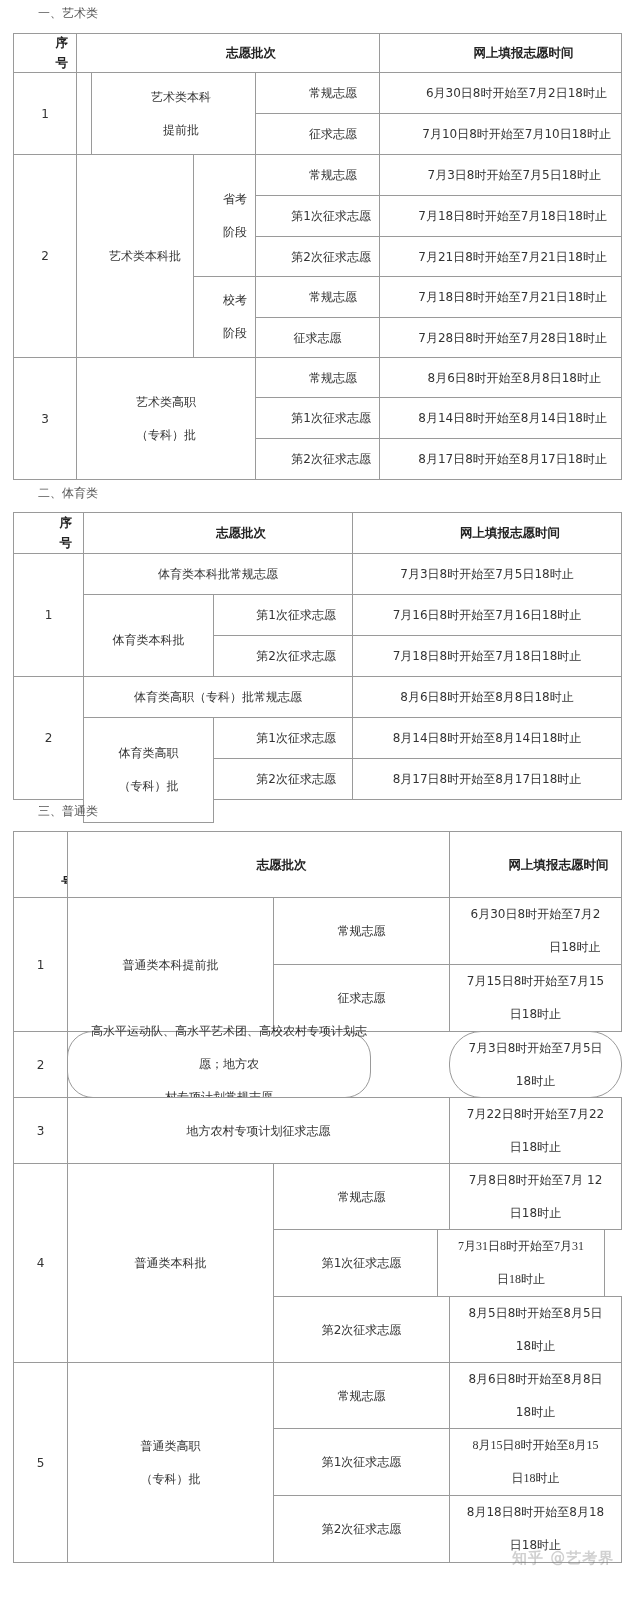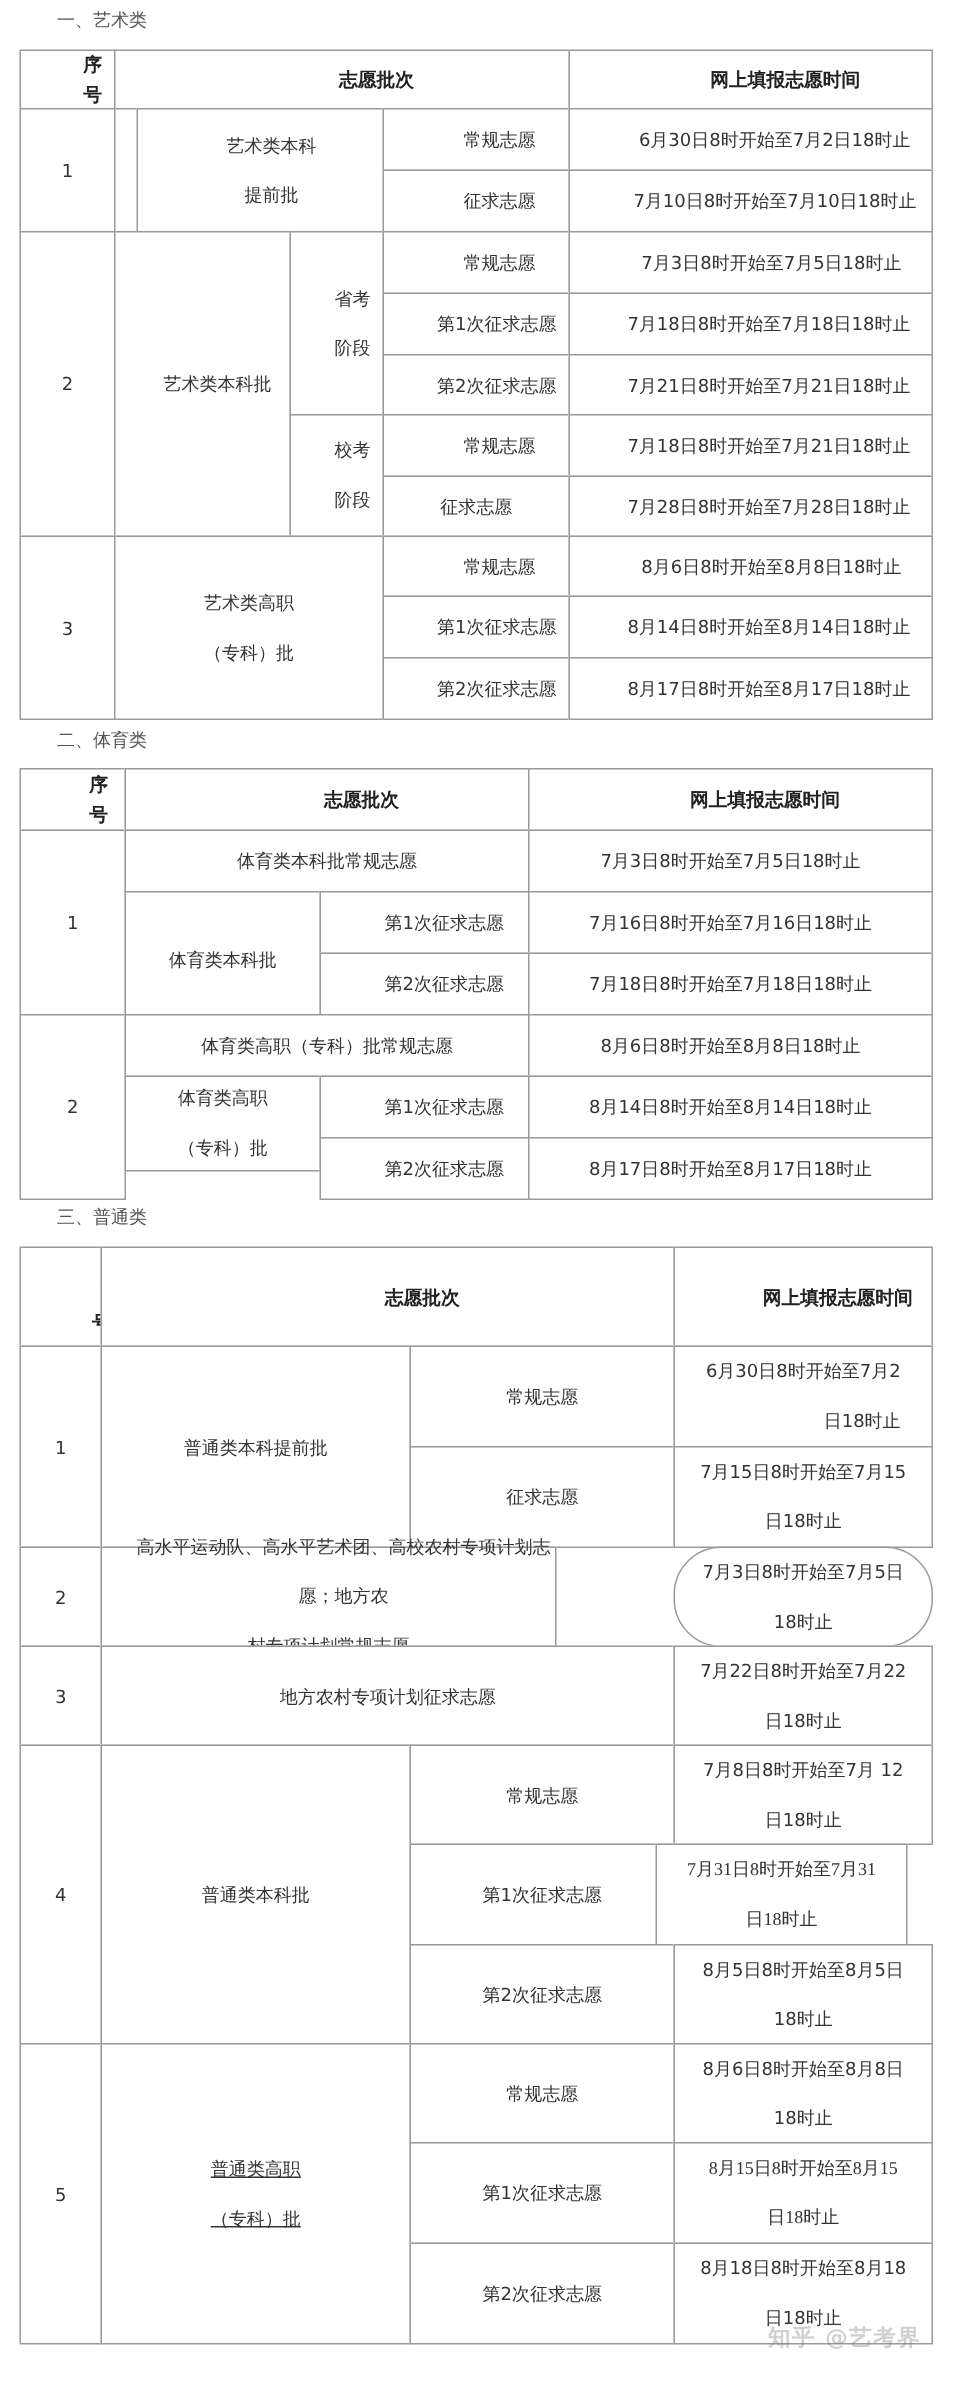--- a/index.html
+++ b/index.html
@@ -106,21 +106,21 @@
   <div class="cell" style="left:352px;top:553px;width:270px;height:42px;">7月3日8时开始至7月5日18时止</div>
   <div class="cell" style="left:83px;top:594px;width:131px;height:83px;padding-top:8px;">体育类本科批</div>
   <div class="cell right" style="left:213px;top:594px;width:140px;height:42px;padding-right:16px;">第1次征求志愿</div>
   <div class="cell" style="left:352px;top:594px;width:270px;height:42px;">7月16日8时开始至7月16日18时止</div>
   <div class="cell right" style="left:213px;top:635px;width:140px;height:42px;padding-right:16px;">第2次征求志愿</div>
   <div class="cell" style="left:352px;top:635px;width:270px;height:42px;">7月18日8时开始至7月18日18时止</div>
 
   <div class="cell" style="left:13px;top:676px;width:71px;height:124px;">2</div>
   <div class="cell" style="left:83px;top:676px;width:270px;height:42px;">体育类高职（专科）批常规志愿</div>
   <div class="cell" style="left:352px;top:676px;width:270px;height:42px;">8月6日8时开始至8月8日18时止</div>
-  <div class="cell tall" style="left:83px;top:717px;width:131px;height:64px;">
+  <div class="cell tall" style="left:83px;top:717px;width:131px;height:106px;">
     <div class="stack">
       <span>体育类高职</span>
       <span>（专科）批</span>
     </div>
   </div>
   <div class="cell right" style="left:213px;top:717px;width:140px;height:42px;padding-right:16px;">第1次征求志愿</div>
   <div class="cell" style="left:352px;top:717px;width:270px;height:42px;">8月14日8时开始至8月14日18时止</div>
   <div class="cell right" style="left:213px;top:758px;width:140px;height:42px;padding-right:16px;">第2次征求志愿</div>
   <div class="cell" style="left:352px;top:758px;width:270px;height:42px;">8月17日8时开始至8月17日18时止</div>
 </div>
@@ -148,21 +148,21 @@
   </div>
   <div class="cell" style="left:273px;top:964px;width:177px;height:68px;">征求志愿</div>
   <div class="cell tall" style="left:449px;top:964px;width:173px;height:68px;">
     <div class="stack">
       <span>7月15日8时开始至7月15</span>
       <span>日18时止</span>
     </div>
   </div>
 
   <div class="cell" style="left:13px;top:1031px;width:55px;height:67px;">2</div>
-  <div class="cell tall" style="left:67px;top:1031px;width:304px;height:67px;">
+  <div class="cell tall" style="left:67px;top:1031px;width:304px;height:67px;border-radius:26px;">
     <div class="stack">
       <span style="padding-left:20px;">高水平运动队、高水平艺术团、高校农村专项计划志愿；地方农</span>
       <span>村专项计划常规志愿</span>
     </div>
   </div>
   <div class="cell tall" style="left:449px;top:1031px;width:173px;height:67px;border-radius:32px;">
     <div class="stack">
       <span>7月3日8时开始至7月5日</span>
       <span>18时止</span>
     </div>
@@ -195,21 +195,21 @@
   </div>
   <div class="cell" style="left:273px;top:1296px;width:177px;height:67px;">第2次征求志愿</div>
   <div class="cell tall" style="left:449px;top:1296px;width:173px;height:67px;">
     <div class="stack">
       <span>8月5日8时开始至8月5日</span>
       <span>18时止</span>
     </div>
   </div>
 
   <div class="cell" style="left:13px;top:1362px;width:55px;height:201px;">5</div>
-  <div class="cell tall" style="left:67px;top:1362px;width:207px;height:201px;text-decoration:underline;">
+  <div class="cell tall" style="left:67px;top:1362px;width:207px;height:201px;">
     <div class="stack">
       <span>普通类高职</span>
       <span>（专科）批</span>
     </div>
   </div>
   <div class="cell" style="left:273px;top:1362px;width:177px;height:67px;">常规志愿</div>
   <div class="cell tall" style="left:449px;top:1362px;width:173px;height:67px;">
     <div class="stack">
       <span>8月6日8时开始至8月8日</span>
       <span>18时止</span>

